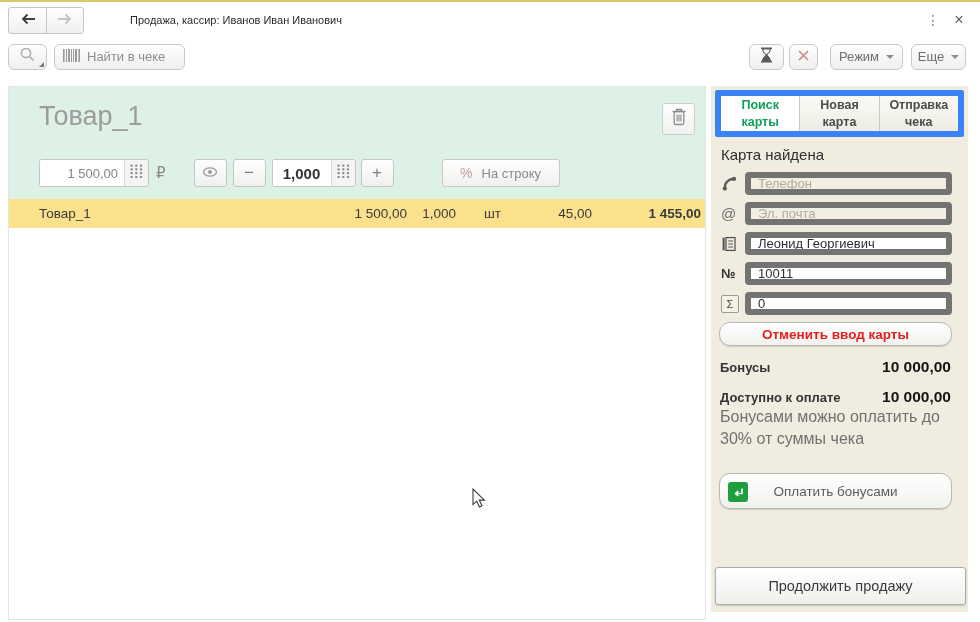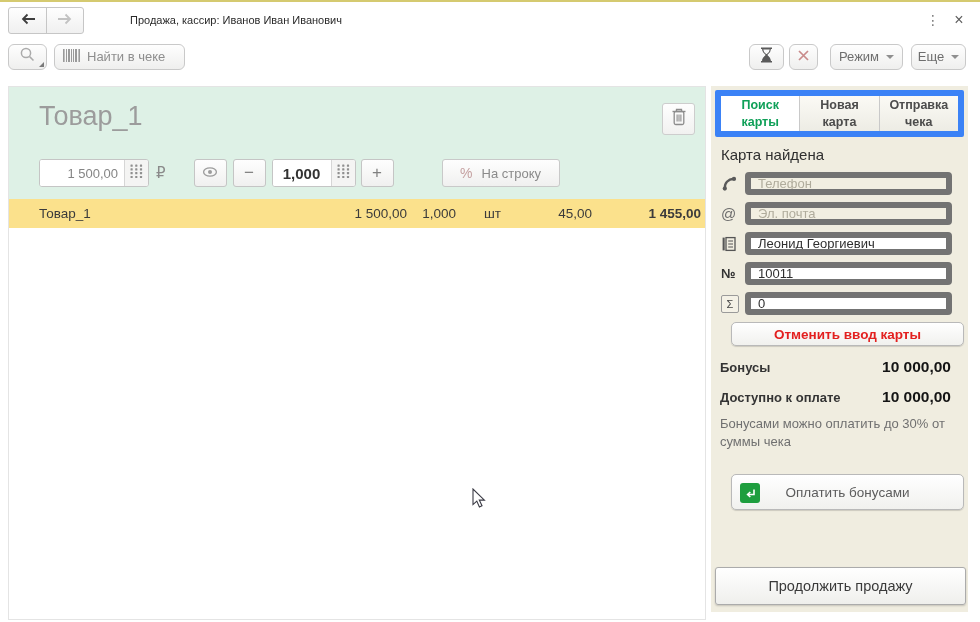--- a/index.html
+++ b/index.html
@@ -77,27 +77,27 @@
   .field-row { display:flex; align-items:center; margin-bottom:7px; height:23px; }
   .field-icon { width:26px; display:flex; align-items:center; justify-content:flex-start; padding-left:2px; }
   .glyph-at { font-size:15px; color:#6E6E6E; }
   .glyph-no { font-size:13px; font-weight:bold; color:#333; }
   .sigma-box { width:18px; height:18px; border:1px solid #9A9A9A; border-radius:2px; background:#F4F1E6;
     display:flex; align-items:center; justify-content:center; font-size:11px; color:#444; }
   .side-input { flex:1; height:23px; border:6px solid #737373; border-radius:4px; padding:0 7px;
     font-size:13px; font-family:inherit; outline:none; color:#2F2F2F; background:#fff; }
   .side-input.empty { background:#F2EFE2; }
   .side-input::placeholder { color:#B0AC9C; }
-  .side-btn { width:100%; border:1px solid #B9B9B9; border-radius:5px; background:linear-gradient(#FFFFFF,#F1F1EE);
-    box-shadow:0 1px 1px rgba(0,0,0,0.15); display:flex; align-items:center; justify-content:center; cursor:pointer;margin-left:12px; }
+  .side-btn { width:100%; border:1px solid #B9B9B9; border-radius:11px; background:linear-gradient(#FFFFFF,#F1F1EE);
+    box-shadow:0 1px 1px rgba(0,0,0,0.15); display:flex; align-items:center; justify-content:center; cursor:pointer; }
   .btn-cancel-card { height:24px; margin-top:5px; color:#E3201F; font-weight:bold; font-size:13.5px; }
   .bonus-line { display:flex; align-items:baseline; justify-content:space-between; margin-top:12px; padding:0 1px; }
   .bonus-label { font-size:13px; font-weight:bold; color:#333; }
   .bonus-value { font-size:15.5px; font-weight:bold; color:#141414; }
-  .note { margin-top:9px; font-size:13px; color:#707070; line-height:1.35; padding-left:1px; }
+  .note { font-size:16px; color:#707070; line-height:1.35; padding-left:1px; }
   .btn-pay { height:36px; margin-top:24px; position:relative; color:#5C5C5C; font-size:13.5px; }
   .pay-icon { position:absolute; left:8px; top:8px; width:20px; height:20px; background:#1E9E3E; border-radius:3px;
     display:flex; align-items:center; justify-content:center; }
   .btn-continue { position:absolute; left:4px; right:2px; bottom:7px; height:38px;
     border:1px solid #ABABAB; border-radius:3px; background:linear-gradient(#FFFFFF,#EFEFEC);
     box-shadow:0 1px 2px rgba(0,0,0,0.18); display:flex; align-items:center; justify-content:center;
     color:#3A3A3A; font-size:14.5px; cursor:pointer; }
 
   .cursor { position:absolute; left:472px; top:488px; pointer-events:none; }
 </style>

